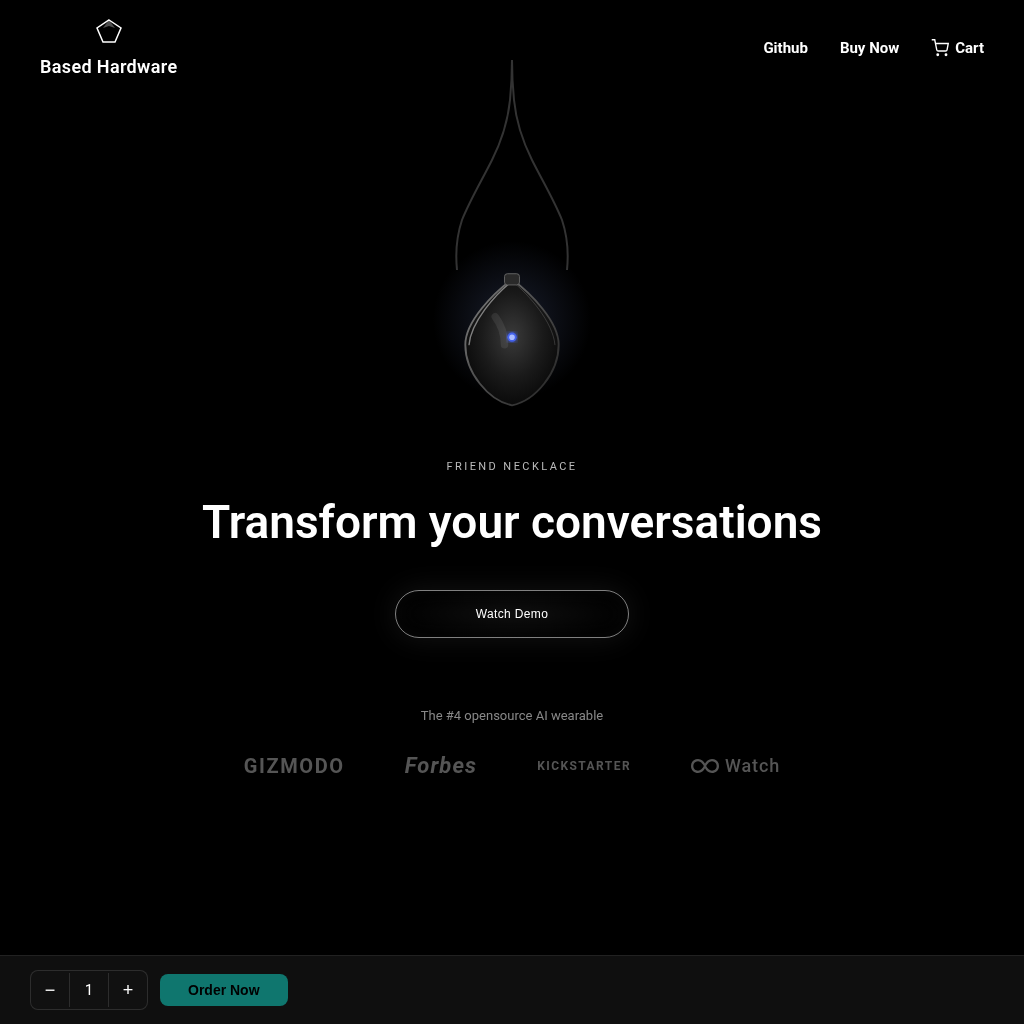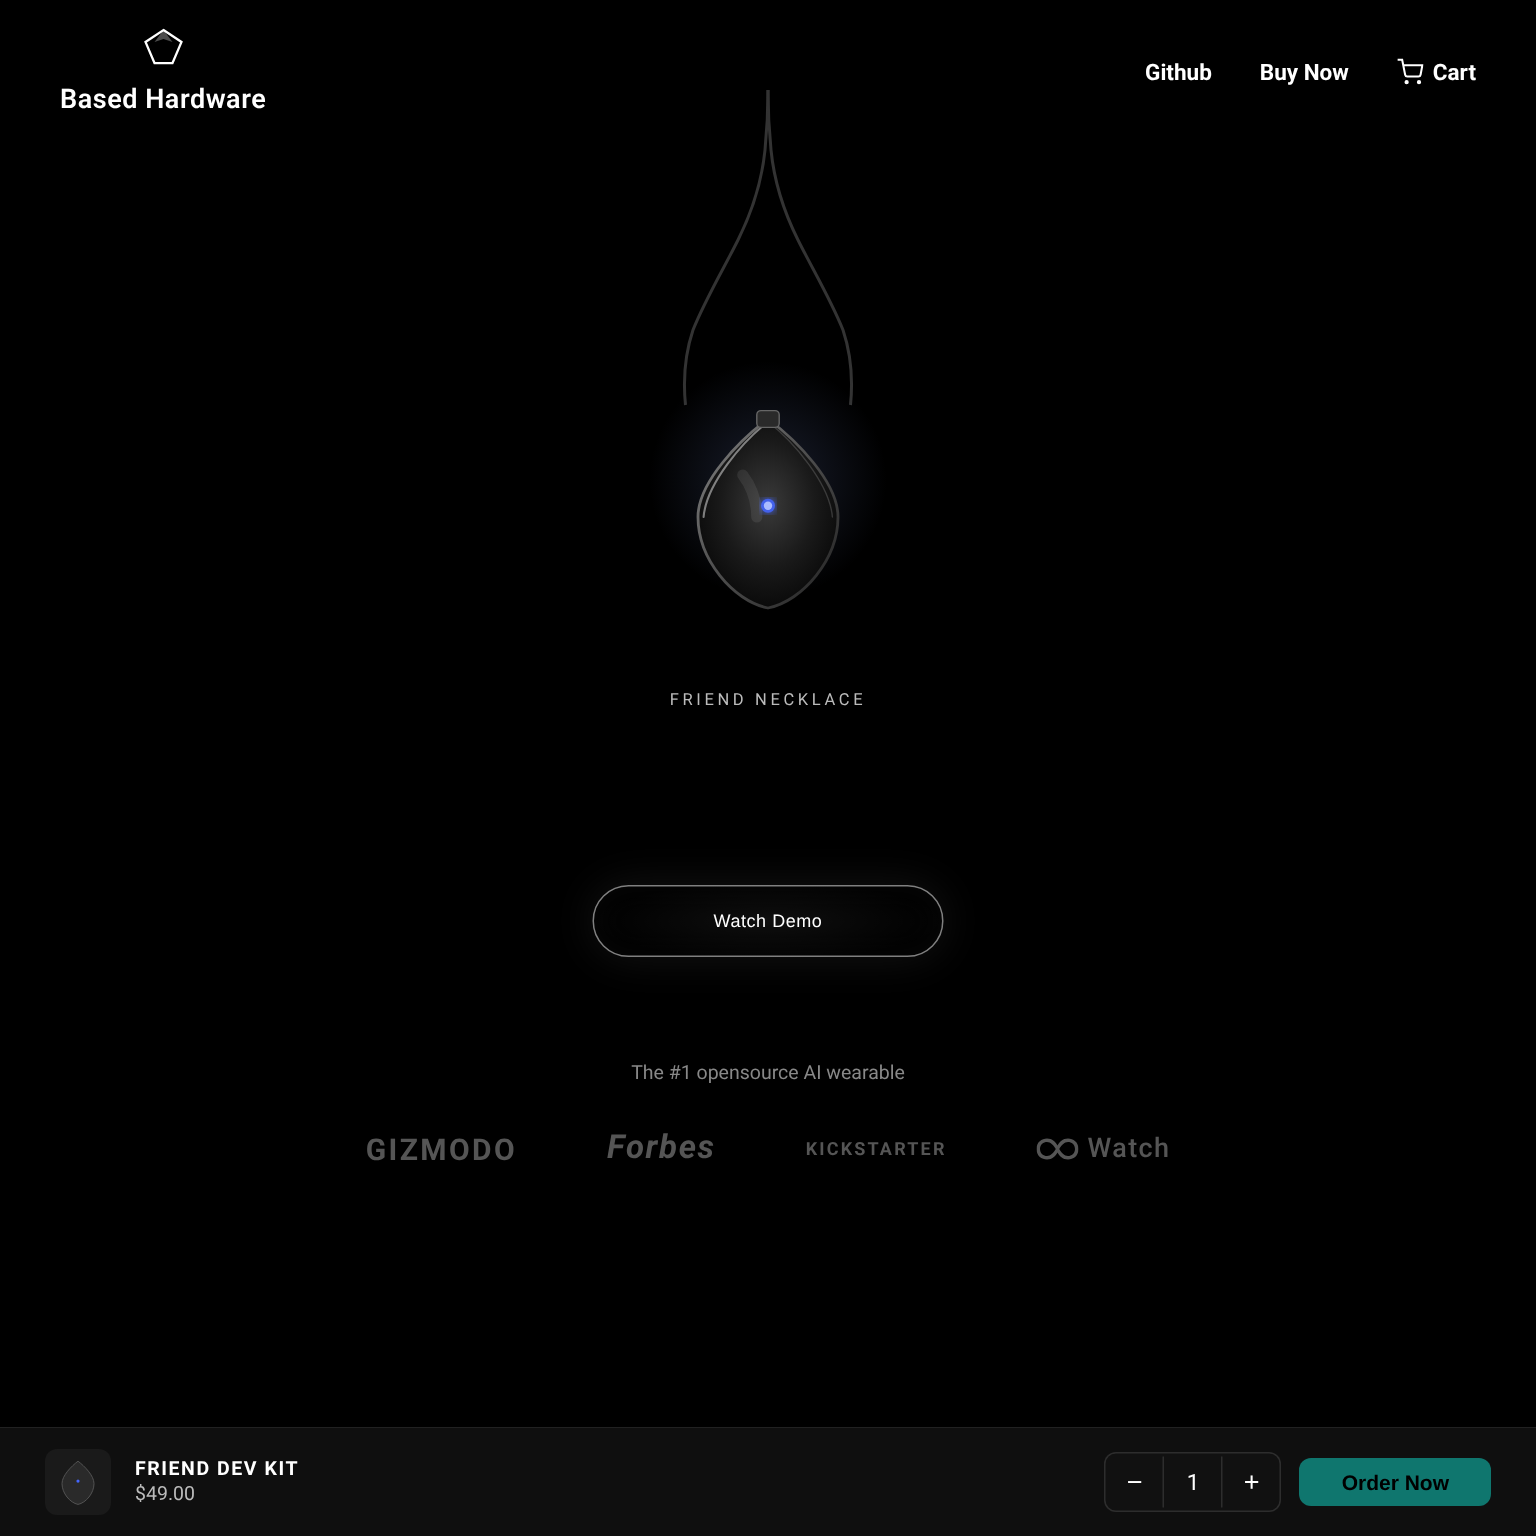--- a/index.html
+++ b/index.html
@@ -370,56 +370,43 @@
       <circle cx="60" cy="72" r="5" fill="#4466ff" filter="url(#glow)" opacity="0.9"></circle>
       <circle cx="60" cy="72" r="3" fill="#aabbff"></circle>
 
       <path d="M42 50 C48 58, 52 68, 52 80" stroke="rgba(255,255,255,0.08)" stroke-width="8" fill="none" stroke-linecap="round"></path>
     </svg>
   </div>
 
   <p class="hero-subtitle">FRIEND NECKLACE</p>
 
   <h1 class="hero-title">
-    <br>
+    <span>Transform your conversations</span><br>
   </h1>
 
   <button class="watch-demo-btn">Watch Demo</button>
 
-  <p class="press-text">The #1 opensource AI wearable</p>
+  <p class="press-text">The #4 opensource AI wearable</p>
 
   <div class="press-logos">
     <span class="press-logo gizmodo">GIZMODO</span>
     <span class="press-logo forbes">Forbes</span>
     <span class="press-logo kickstarter">KICKSTARTER</span>
     <span class="press-logo meta">
 
       <svg width="28" height="18" viewBox="0 0 48 28" fill="#555">
         <path d="M0 14 C0 6, 6 2, 12 2 C18 2, 22 6, 24 10 C26 6, 30 2, 36 2 C42 2, 48 6, 48 14 C48 22, 42 26, 36 26 C30 26, 26 22, 24 18 C22 22, 18 26, 12 26 C6 26, 0 22, 0 14 Z M12 6 C8 6, 4 9, 4 14 C4 19, 8 22, 12 22 C16 22, 20 18, 22 14 C20 10, 16 6, 12 6 Z M36 6 C32 6, 28 10, 26 14 C28 18, 32 22, 36 22 C40 22, 44 19, 44 14 C44 9, 40 6, 36 6 Z"></path>
       </svg>
       <span>Watch</span>
     </span>
   </div>
 
 </section>
 
 <div class="bottom-bar">
-  <div class="product-info">
-
-    <div class="product-thumb">
-      <svg width="28" height="32" viewBox="0 0 120 150">
-        <path d="M60 10 C80 25, 110 55, 110 80 C110 110, 85 140, 60 145 C35 140, 10 110, 10 80 C10 55, 40 25, 60 10 Z" fill="#2a2a2a" stroke="#555" stroke-width="3"></path>
-        <circle cx="60" cy="72" r="5" fill="#4466ff"></circle>
-      </svg>
-    </div>
-    <div class="product-details">
-      <span class="product-name">FRIEND DEV KIT</span>
-      <span class="product-price">$49.00</span>
-    </div>
-  </div>
 
   <div class="right-controls">
 
     <div class="quantity-controls">
       <button class="qty-btn">−</button>
       <span class="qty-value">1</span>
       <button class="qty-btn">+</button>
     </div>
 
     <button class="order-btn">Order Now</button>

